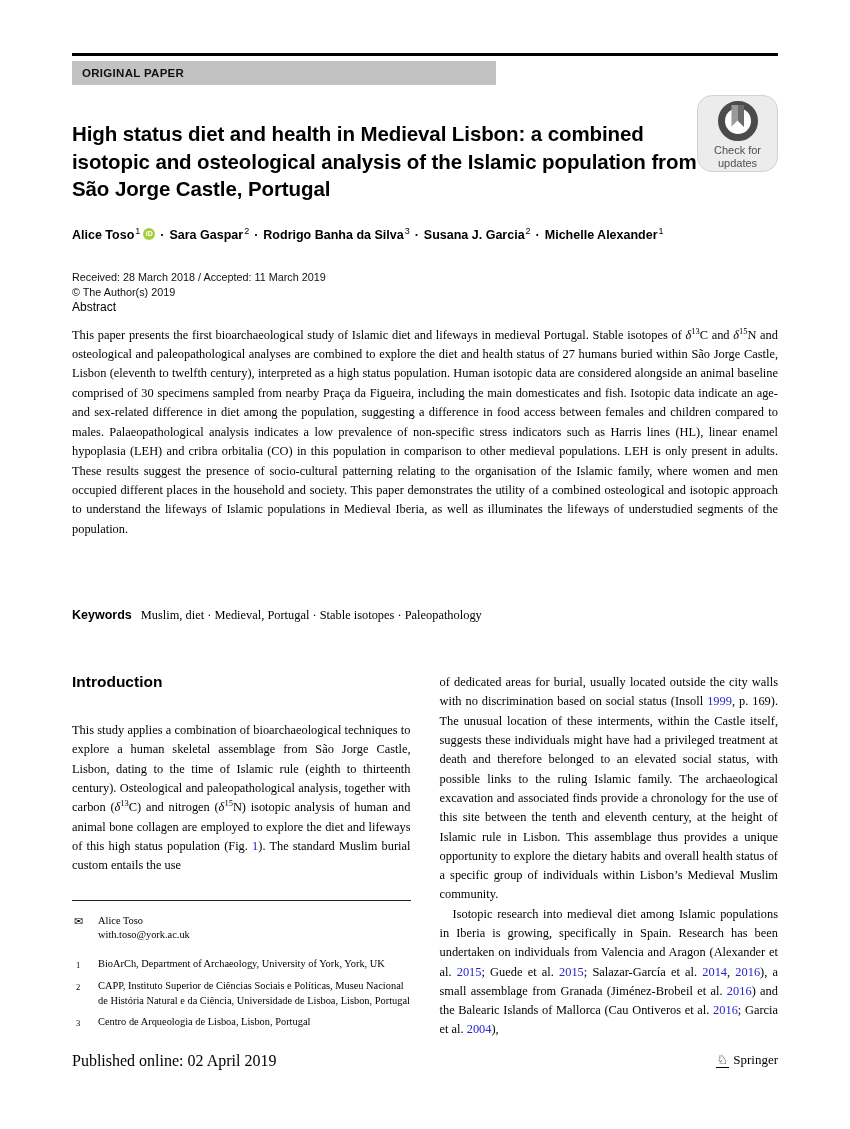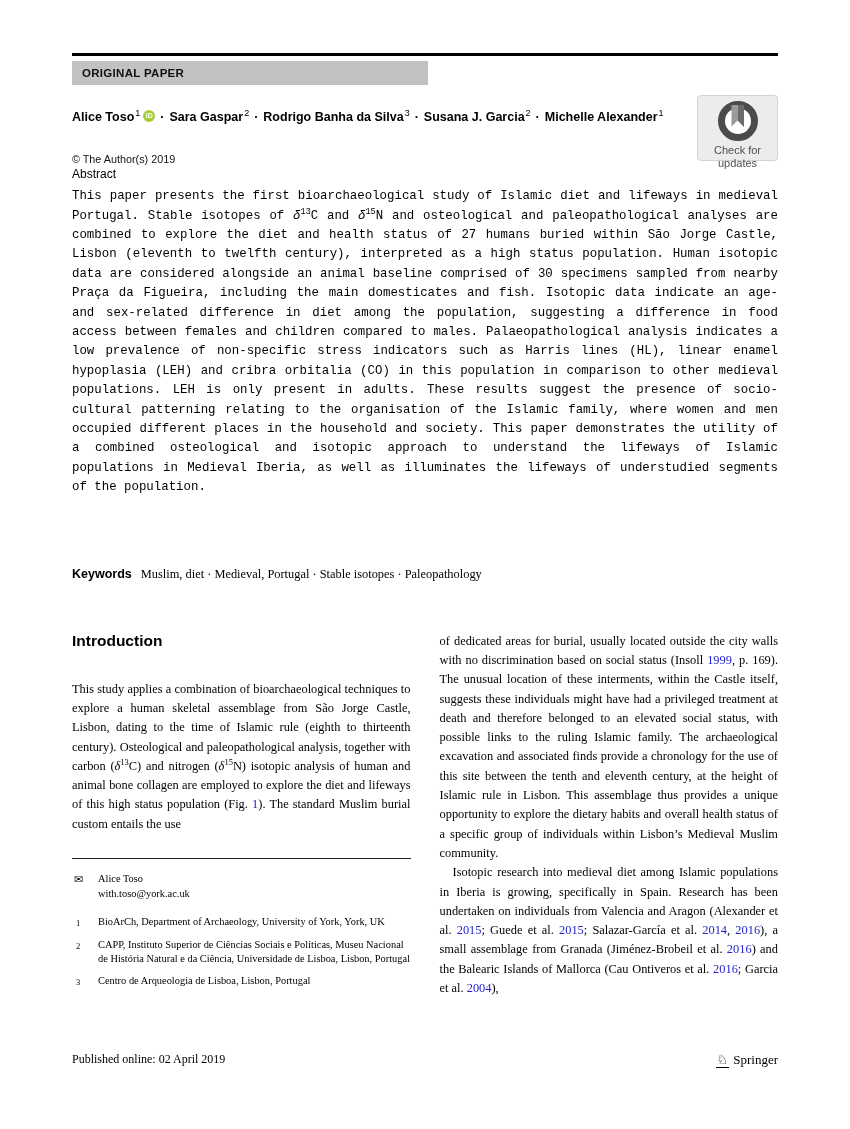--- a/index.html
+++ b/index.html
@@ -7,29 +7,29 @@
   body {
     width:850px; height:1129px; position:relative; overflow:hidden;
     font-family:"Liberation Serif", serif; color:#000;
   }
   .page { padding:44px 72px 0 72px; position:relative; }
 
   
   .journal-line { font-family:"Liberation Sans",sans-serif; font-size:11px; line-height:15px; color:#111; }
   .rule-thick { border:none; border-top:3px solid #000; margin-top:9px; }
   .type-bar {
-    margin-top:5px; width:356px; height:24px; background:#c2c2c2;
+    margin-top:5px; width:424px; height:24px; background:#c2c2c2;
     display:flex; align-items:center; padding-left:10px;
     font-family:"Liberation Sans",sans-serif; font-weight:bold; font-size:11.5px; letter-spacing:.3px; color:#111;
   }
 
   
   .cu-badge {
-    position:absolute; top:95px; right:72px; width:81px; height:66px;
-    background:#ececec; border:1px solid #d2d2d2; border-radius:4px;
+    position:absolute; top:95px; right:72px; width:81px; height:77px;
+    background:#ececec; border:1px solid #d2d2d2; border-radius:15px;
     text-align:center; font-family:"Liberation Sans",sans-serif;
     font-size:11px; line-height:12.5px; color:#4e4e4e; cursor:pointer;
   }
   .cu-circle {
     width:40px; height:40px; border-radius:50%; border:7px solid #4b4b4b;
     margin:5px auto 3px auto; position:relative; background:#fff;
   }
   .cu-ribbon {
     position:absolute; left:50%; transform:translateX(-50%); top:-3px;
     width:13px; height:22px;
@@ -50,21 +50,21 @@
   .orcid {
     display:inline-block; width:12px; height:12px; border-radius:50%;
     background:#a6ce39; color:#fff; font-size:7px; font-weight:bold;
     text-align:center; line-height:12px; vertical-align:3px; margin-left:3px; cursor:pointer;
   }
 
   .received { margin-top:28px; font-family:"Liberation Sans",sans-serif; font-size:10.8px; line-height:15px; color:#111; }
 
   
   .abs-head { font-family:"Liberation Sans",sans-serif; font-weight:normal; font-size:12px; }
-  .abs-body { margin-top:6px; font-size:12.4px; line-height:19.4px; text-align:justify;font-family:Liberation Mono, monospace; }
+  .abs-body { margin-top:12px; font-size:12.4px; line-height:19.4px; text-align:justify; }
   .abs-body sup, .col-par sup { font-size:8.5px; line-height:0; }
   .it { font-style:italic; }
   .link { color:#2424cc; cursor:pointer; }
 
   
   .keywords { margin-top:69px; font-size:12.4px; }
   .keywords .kw-label { font-family:"Liberation Sans",sans-serif; font-weight:bold; font-size:12.5px; margin-right:9px; }
 
   
   .cols { margin-top:50px; display:flex; gap:29px; }
@@ -81,21 +81,21 @@
   .env { width:15px; font-size:11px; flex:0 0 26px; padding-left:2px; }
   .aff-row { display:flex; margin-bottom:7px; }
   .aff-num { flex:0 0 26px; font-size:8.5px; vertical-align:top; padding-left:4px; padding-top:1px; }
   .aff-text { flex:1; }
 
   
   .footer {
     position:absolute; top:1052px; left:72px; right:72px;
     display:flex; justify-content:space-between; align-items:flex-start;
   }
-  .published { font-size:12px; }
+  .published { font-size:16px; }
   .springer { display:flex; align-items:center; gap:4px; font-size:13px; }
   .knight { font-size:13px; line-height:13px; border-bottom:1.5px solid #000; padding:0 1px 1px 1px; }
 </style>
 </head>
 <body>
 
 <div class="page">
 
   <hr class="rule-thick">
   <div class="type-bar">
@@ -103,24 +103,26 @@
   </div>
 
   <div class="cu-badge">
     <div class="cu-circle">
       <div class="cu-ribbon"></div>
     </div>
     <div>Check for</div>
     <div>updates</div>
   </div>
 
+  <h1 class="title">High status diet and health in Medieval Lisbon: a combined isotopic and osteological analysis of the Islamic population from São Jorge Castle, Portugal</h1>
 
   <div class="authors" id="authors"><span><span class="nm">Alice Toso</span><sup>1</sup><span class="orcid">iD</span></span><span class="sep">·</span><span><span class="nm">Sara Gaspar</span><sup>2</sup></span><span class="sep">·</span><span><span class="nm">Rodrigo Banha da Silva</span><sup>3</sup></span><span class="sep">·</span><span><span class="nm">Susana J. Garcia</span><sup>2</sup></span><span class="sep">·</span><span><span class="nm">Michelle Alexander</span><sup>1</sup></span></div>
 
   <div class="received">
+    <div>Received: 28 March 2018 / Accepted: 11 March 2019</div>
     <div>© The Author(s) 2019</div>
   </div>
 
   <div class="abs-head">Abstract</div>
   <p class="abs-body"><span>This paper presents the first bioarchaeological study of Islamic diet and lifeways in medieval Portugal. Stable isotopes of </span><span class="it">δ</span><sup>13</sup><span>C and </span><span class="it">δ</span><sup>15</sup><span>N and osteological and paleopathological analyses are combined to explore the diet and health status of 27 humans buried within São Jorge Castle, Lisbon (eleventh to twelfth century), interpreted as a high status population. Human isotopic data are considered alongside an animal baseline comprised of 30 specimens sampled from nearby Praça da Figueira, including the main domesticates and fish. Isotopic data indicate an age- and sex-related difference in diet among the population, suggesting a difference in food access between females and children compared to males. Palaeopathological analysis indicates a low prevalence of non-specific stress indicators such as Harris lines (HL), linear enamel hypoplasia (LEH) and cribra orbitalia (CO) in this population in comparison to other medieval populations. LEH is only present in adults. These results suggest the presence of socio-cultural patterning relating to the organisation of the Islamic family, where women and men occupied different places in the household and society. This paper demonstrates the utility of a combined osteological and isotopic approach to understand the lifeways of Islamic populations in Medieval Iberia, as well as illuminates the lifeways of understudied segments of the population.</span></p>
 
   <div class="keywords">
     <span class="kw-label">Keywords</span><span id="kw-text">Muslim, diet · Medieval, Portugal · Stable isotopes · Paleopathology</span>
   </div>
 

